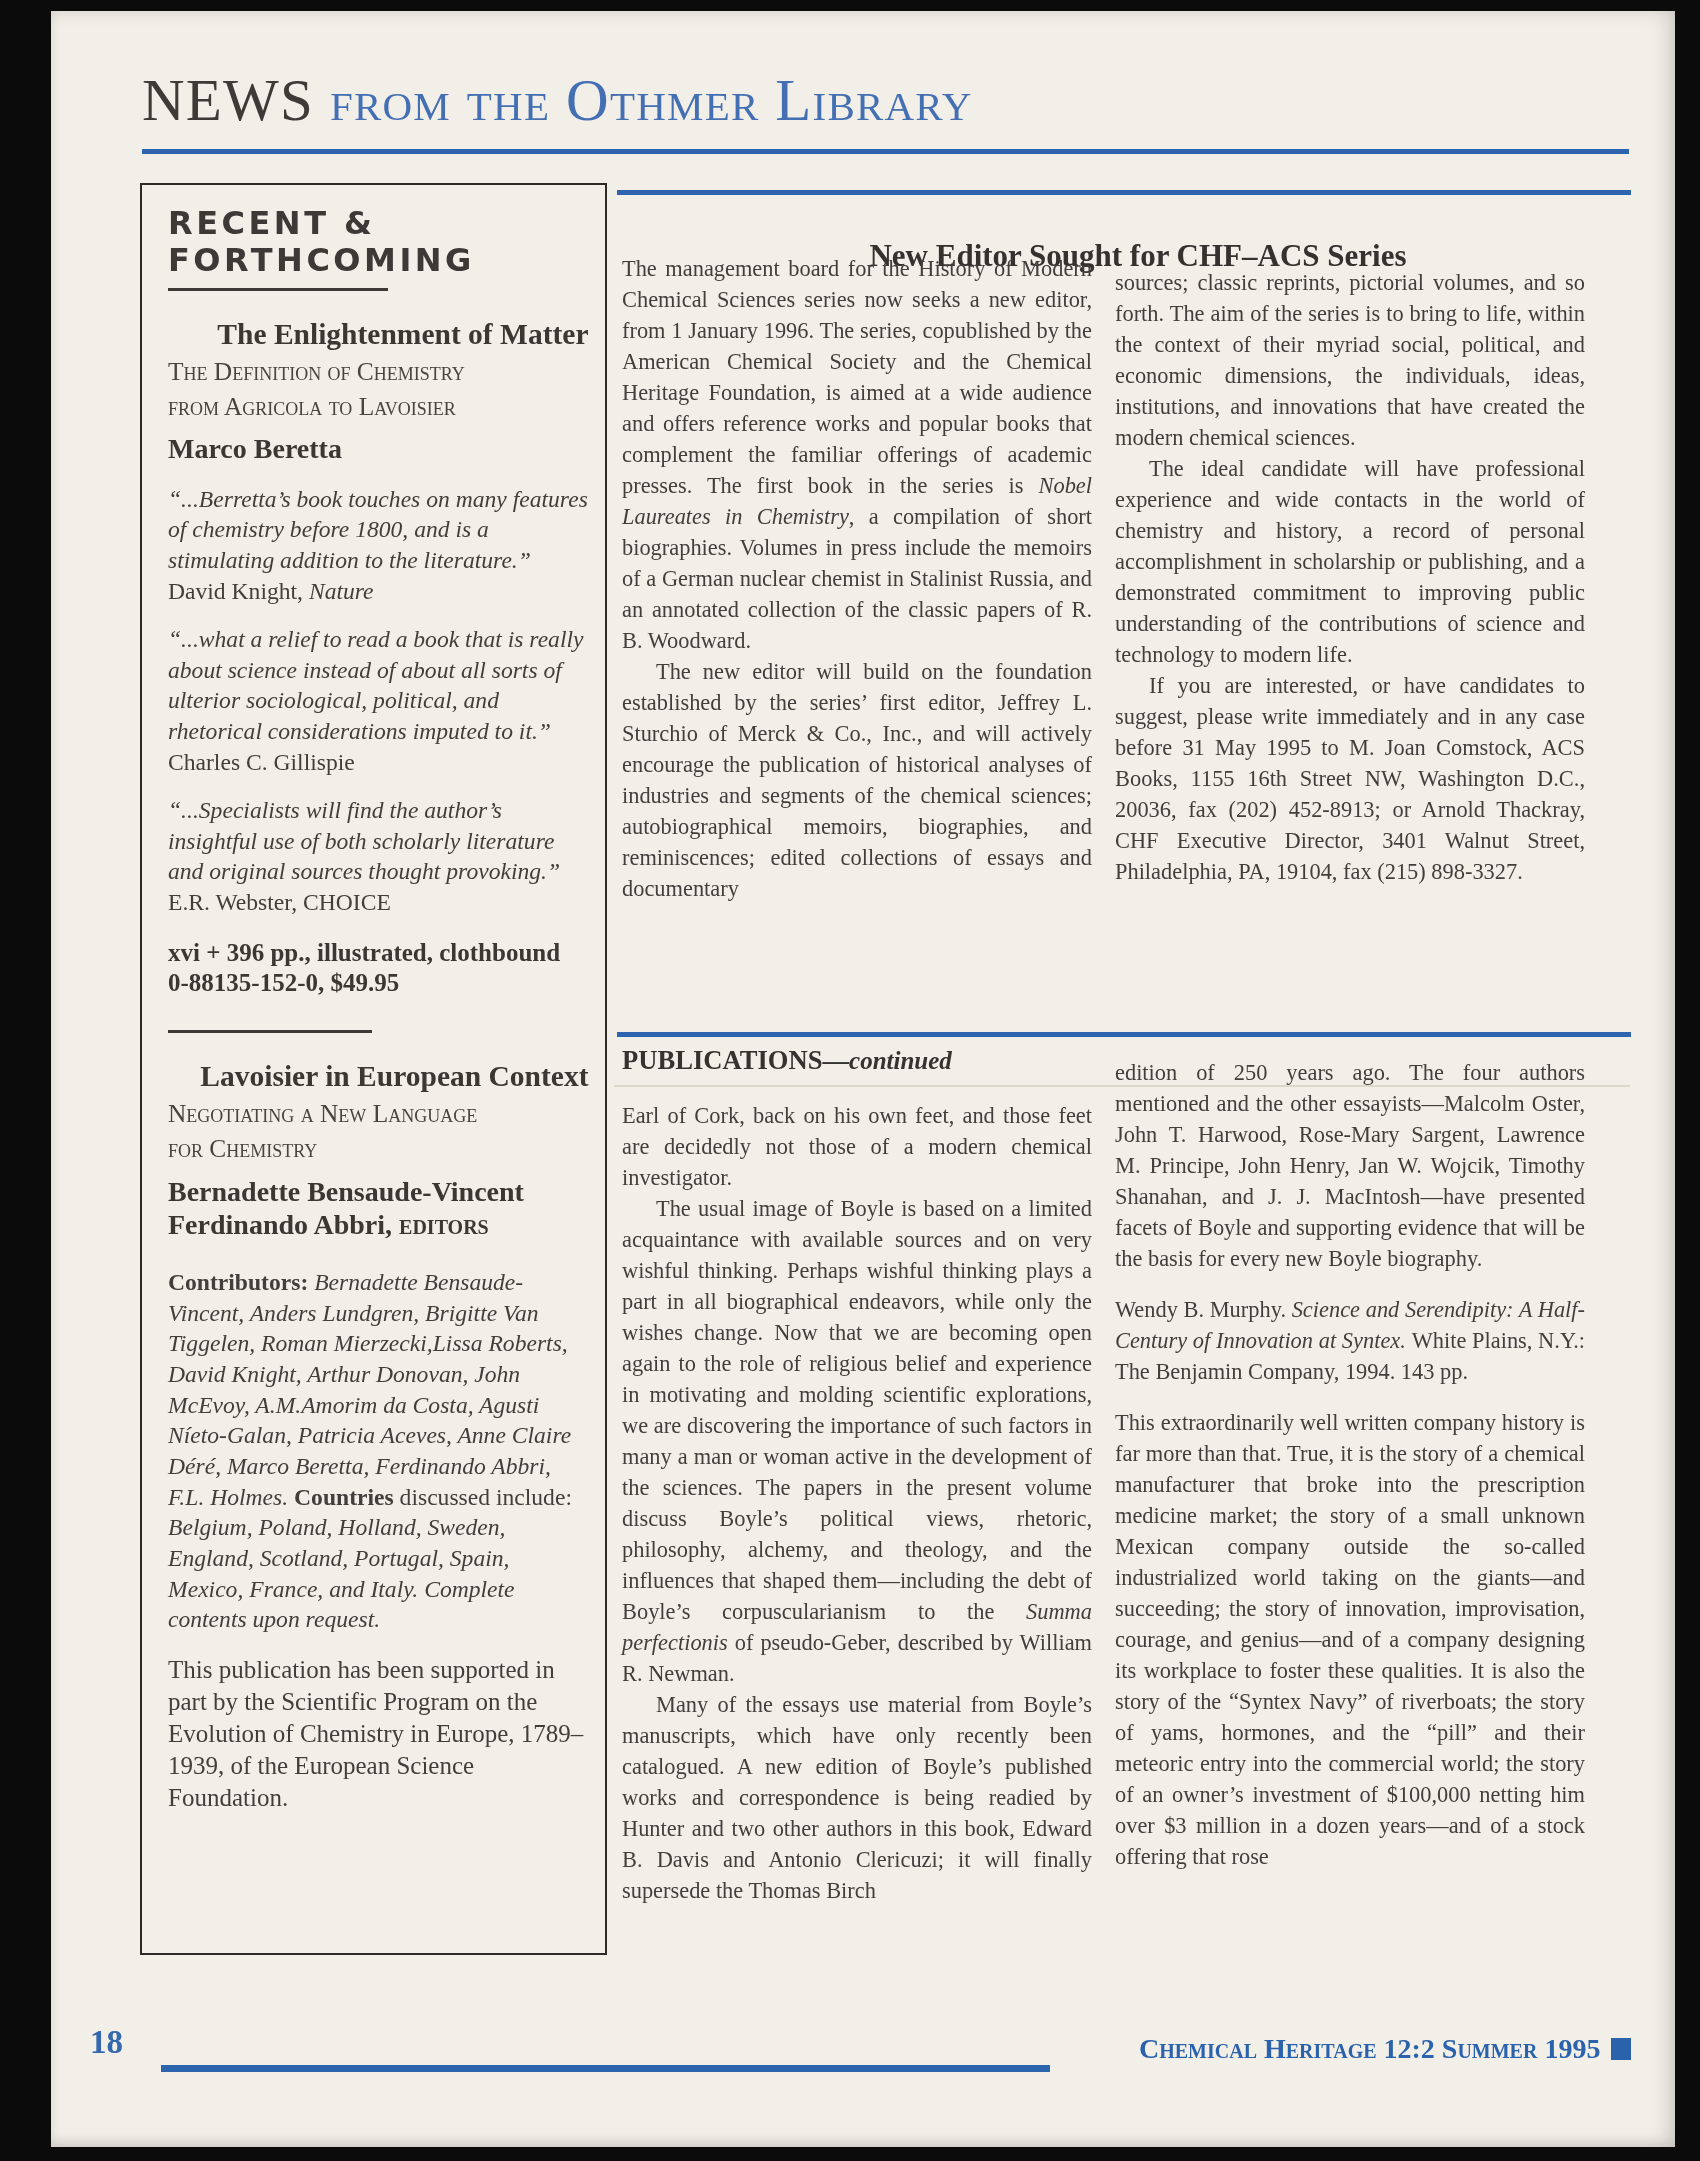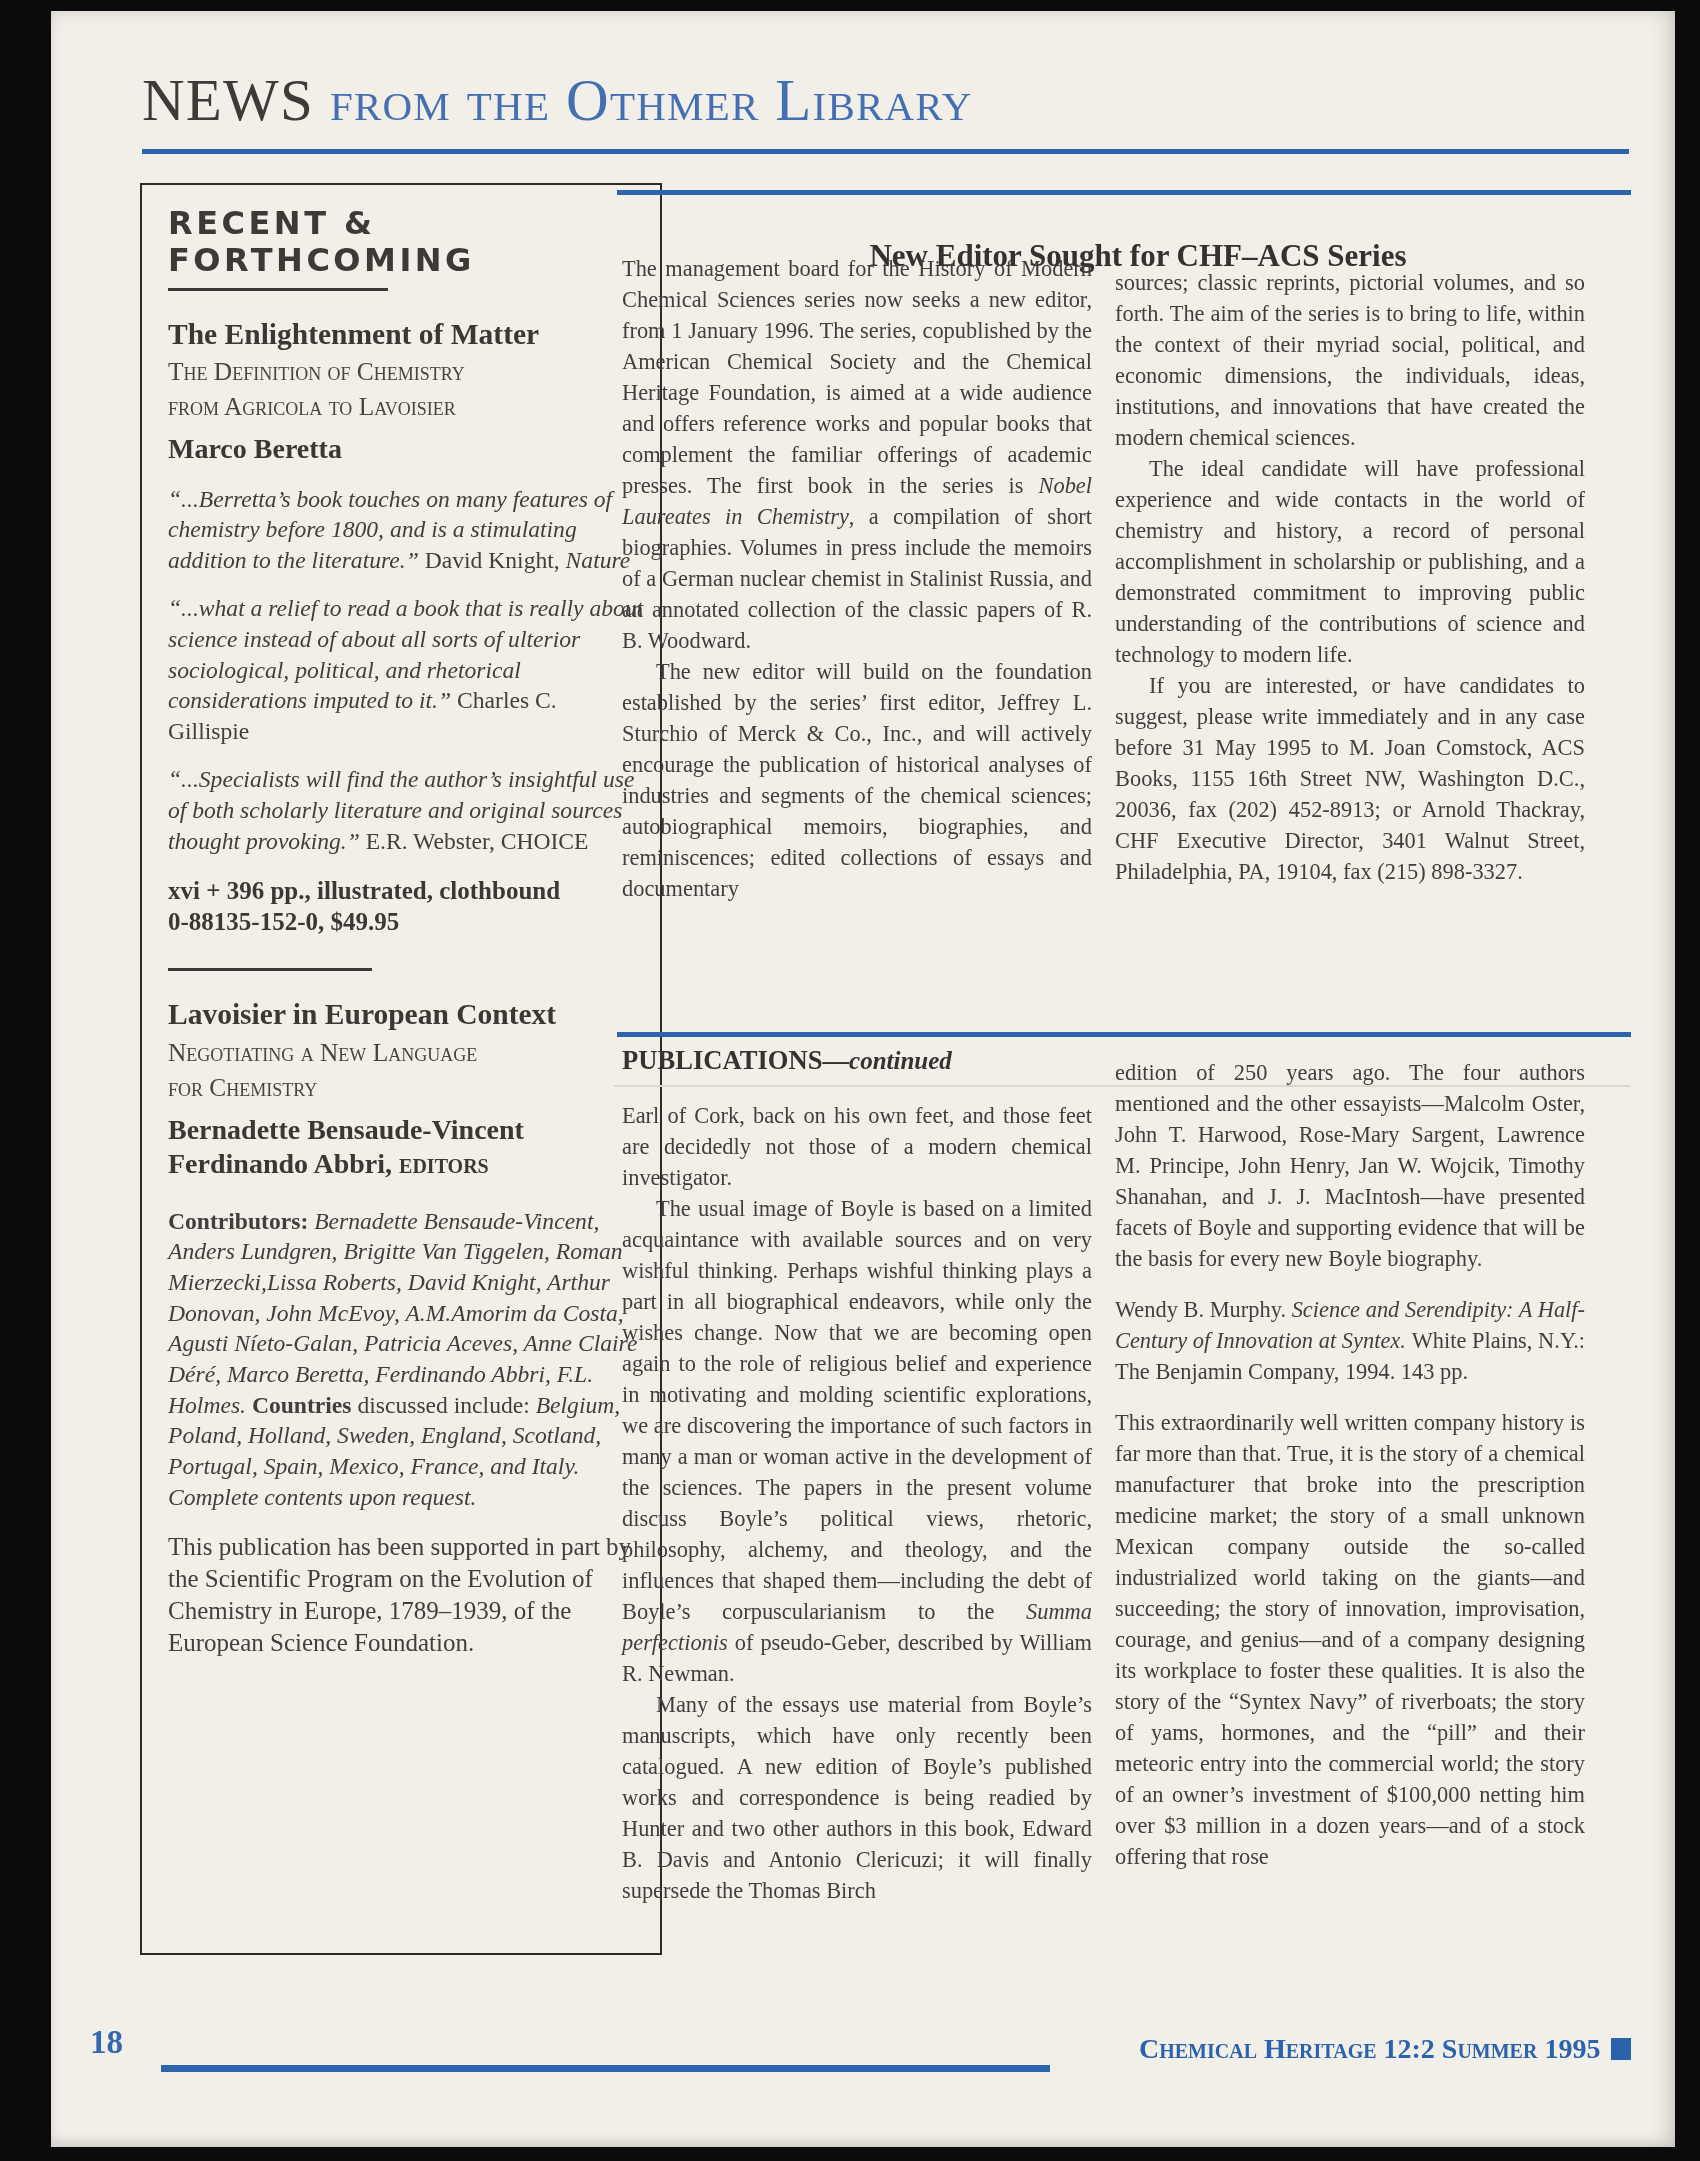--- a/index.html
+++ b/index.html
@@ -6,26 +6,26 @@
   body{position:relative;font-family:"Liberation Serif", serif;color:#403f3b;}
   .page{position:absolute;left:51px;top:10.6px;width:1624px;height:2136px;background:#f2efe9;
         box-shadow:inset -8.3px 0 17.7px rgba(0,0,0,.12), inset 0 -4.7px 11.8px rgba(0,0,0,.08);}
   
   .masthead{position:absolute;left:142px;top:66px;font-size:59px;font-variant:small-caps;
             letter-spacing:1.2px;white-space:nowrap;margin:0;font-weight:normal;}
   .mh-dark{color:#3d3b37;}
   .mh-blue{color:#4470b3;}
   .rule-blue{position:absolute;background:#2d64ae;}
   
-  .sidebox{position:absolute;left:140px;top:183px;width:522px;height:1772px;border:2.4px solid #2c2b28;
+  .sidebox{position:absolute;left:140px;top:183px;width:467px;height:1772px;border:2.4px solid #2c2b28;
            box-sizing:border-box;padding:20px 16.5px 0 26px;overflow:hidden;background:transparent;}
   .stencil{font-family:"DejaVu Sans", sans-serif;font-weight:900;font-size:32px;line-height:1.16;
            letter-spacing:3.5px;color:#3b3a36;margin:0;}
   .stencil-rule{width:220px;height:3px;background:#3b3a36;margin-top:8.3px;}
-  .bk-title{font-size:29.5px;font-weight:bold;color:#393833;margin:27px 0 0 0;}
+  .bk-title{font-size:29.5px;font-weight:bold;color:#393833;margin:27px 0 0 0;text-align:right;}
   .bk-sub{font-size:25.4px;font-variant:small-caps;color:#47453f;line-height:1.38;margin:3.5px 0 0 0;}
   .bk-author{font-size:28px;font-weight:bold;color:#393833;line-height:1.2;margin:8.3px 0 0 0;}
   .quote{font-size:23.6px;font-style:italic;line-height:1.3;margin:17.7px 0 0 0;color:#413f3a;}
   .q-attr{font-style:normal;}
   .q-src{font-style:italic;}
   .bk-details{font-size:25px;font-weight:bold;line-height:1.22;margin:20px 0 0 0;color:#393833;}
   .divider{width:204px;height:3px;background:#3b3a36;margin:31px 0 0 0;}
   .contrib{font-size:23.6px;line-height:1.3;margin:25px 0 0 0;}
   .c-label{font-weight:bold;}
   .c-italic{font-style:italic;}

